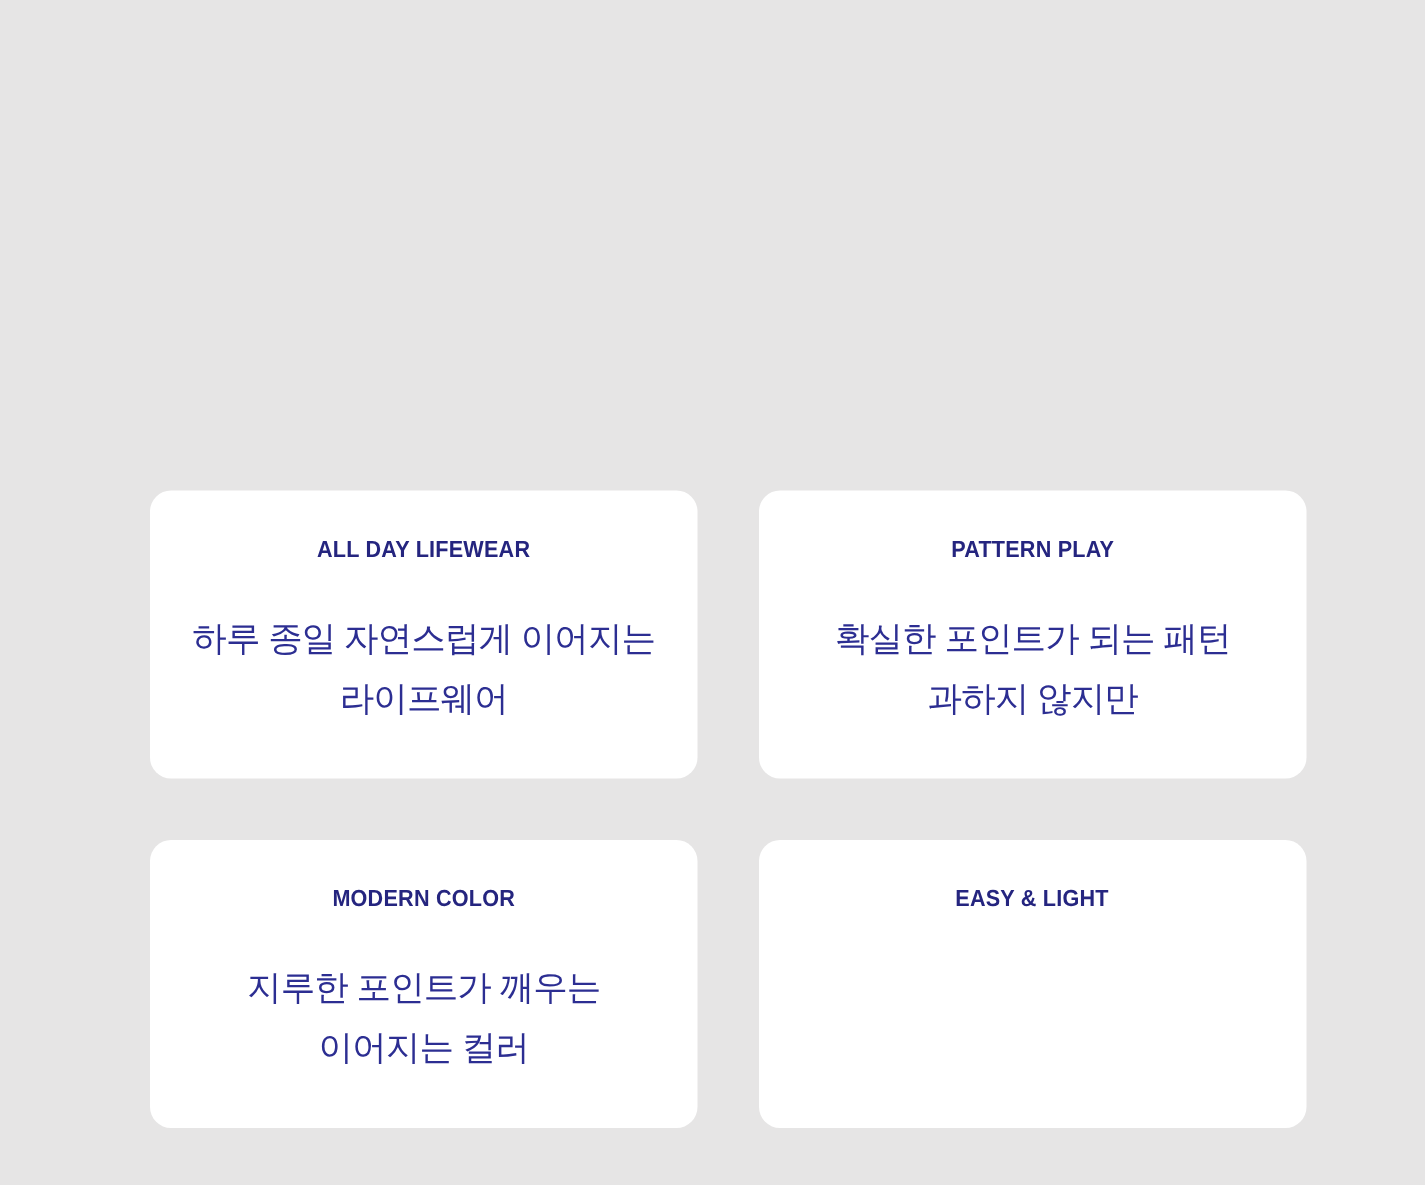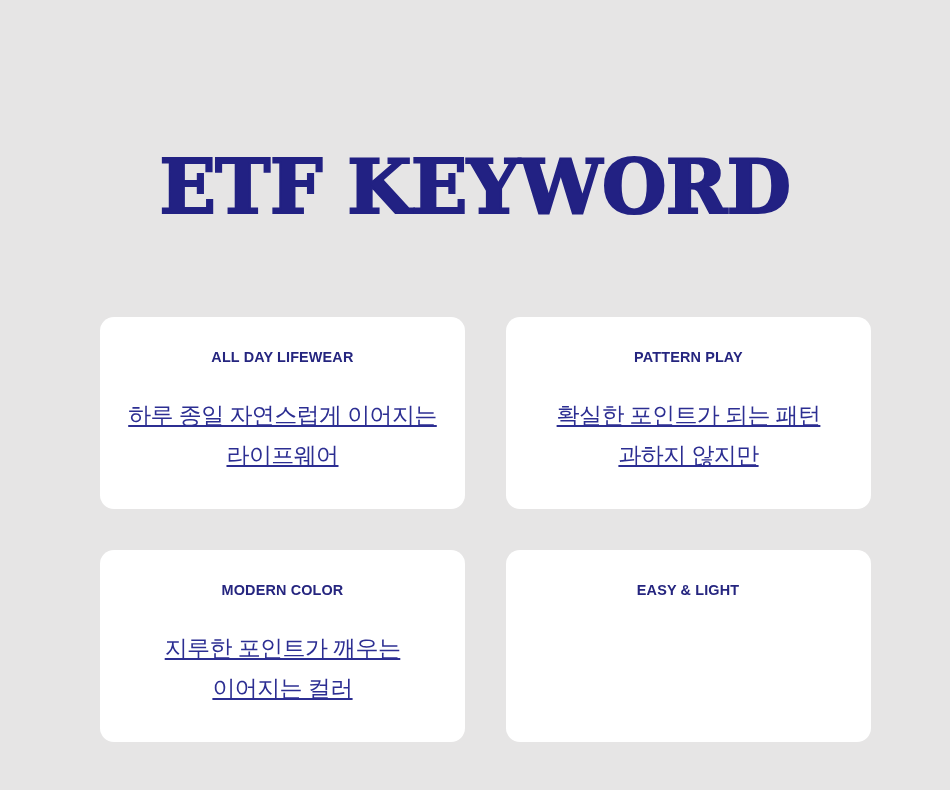--- a/index.html
+++ b/index.html
@@ -42,21 +42,21 @@
     color: #222183;
     -webkit-text-stroke: 2.2px #222183;
     margin: 0;
     white-space: nowrap;
   }
 
   
   .card-grid {
     position: absolute;
     left: 100px;
-    top: 317px;
+    top: 327px;
     width: 750px;
     height: 408px;
     display: grid;
     grid-template-columns: 365px 365px;
     grid-template-rows: 192px 192px;
     column-gap: 20px;
     row-gap: 22px;
     gap: 41px;
   }
 
@@ -93,31 +93,27 @@
     font-weight: 400;
     font-size: 23px;
     line-height: 40px;
     letter-spacing: -0.6px;
     color: #2c2e92;
   }
 
   .card-body .line {
     display: block;
     white-space: nowrap;
-    text-decoration: underline;
   }
 </style>
 </head>
 <body>
 
 <div class="page">
 
-  <div class="title-wrap">
-    <h1 class="page-title">ETF KEYWORD</h1>
-  </div>
 
   <div class="card-grid">
 
     <div class="card">
       <h2 class="card-heading">ALL DAY LIFEWEAR</h2>
       <div class="card-body">
         <span class="line">하루 종일 자연스럽게 이어지는</span>
         <span class="line">라이프웨어</span>
       </div>
     </div>

